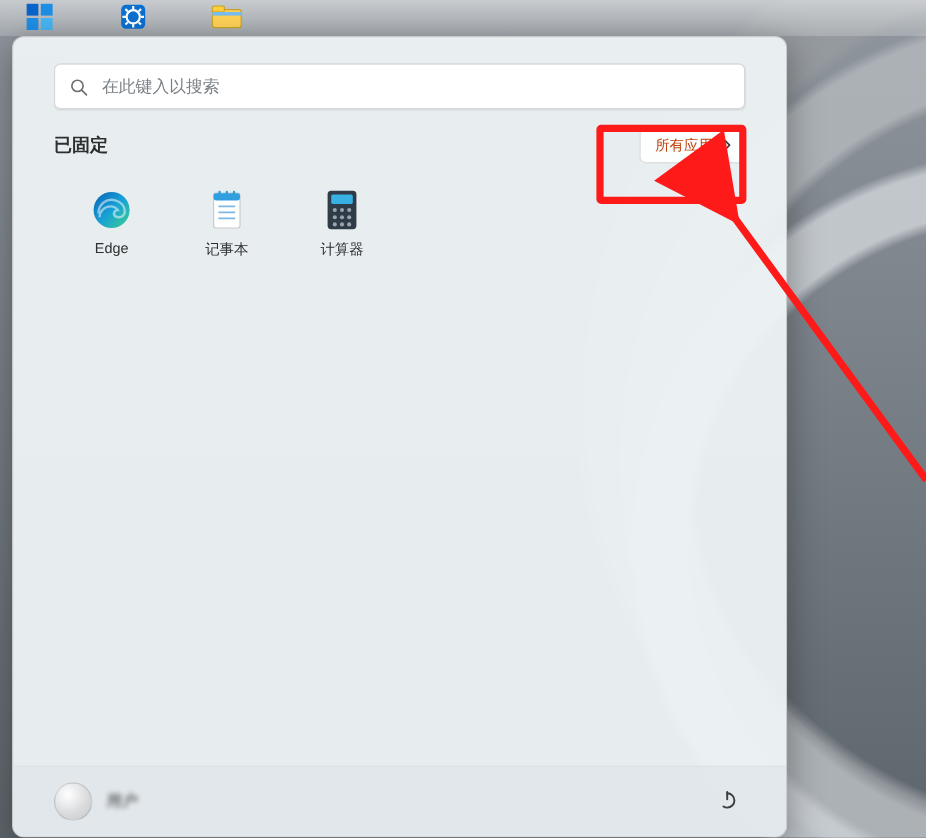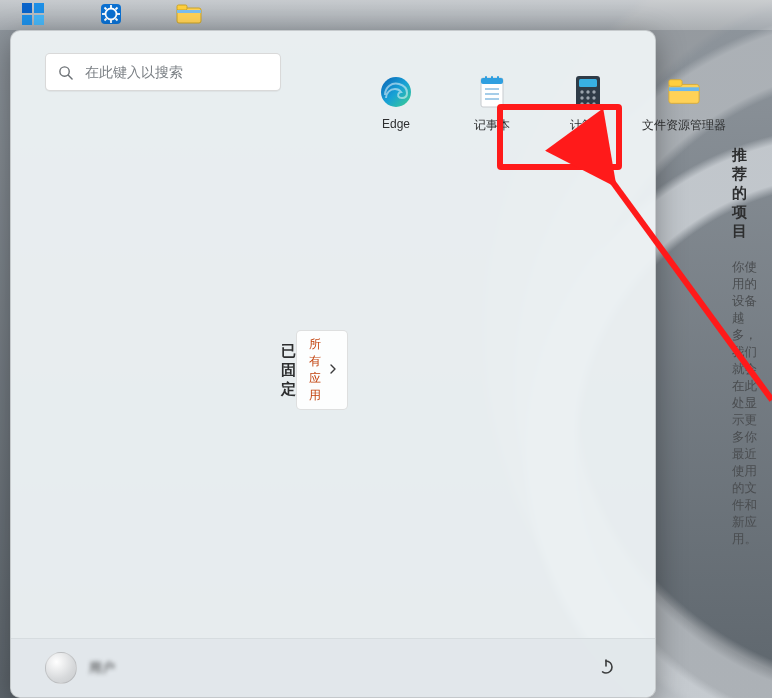--- a/index.html
+++ b/index.html
@@ -45,21 +45,21 @@
     border:1px solid rgba(0,0,0,0.15);
     border-radius:10px;
     box-shadow:0 8px 30px rgba(0,0,0,0.35);
     display:flex;
     flex-direction:column;
   }
   .start-inner{
     flex:1;
     padding:22px 34px 0 34px;
     display:flex;
-    flex-direction:row;
+    flex-direction:column;
     position:relative;
   }
   
   .search{
     height:36px;
     border-radius:5px;
     background:#fff;
     border:1px solid rgba(0,0,0,0.15);
     box-shadow:0 1px 1px rgba(0,0,0,0.05);
     display:flex;
@@ -73,21 +73,21 @@
     outline:none;
     font-size:14px;
     background:transparent;
     color:#333;
   }
   .search input::placeholder{color:#7a7f84;}
   .search-icon svg{display:block}
 
   
   .section-row{
-    margin-top:49px;
+    margin-top:16px;
     display:flex;
     align-items:center;
     justify-content:space-between;
   }
   .section-title{
     font-size:15px;
     font-weight:600;
     color:#2d2e2f;
   }
   .all-apps-btn{
@@ -303,36 +303,22 @@
                 <circle cx="20" cy="23" r="1.7"></circle>
               <circle cx="8" cy="29" r="1.7"></circle>
                 <circle cx="14" cy="29" r="1.7"></circle>
                 <circle cx="20" cy="29" r="1.7"></circle>
             </g>
           </svg>
         </div>
         <div class="app-label">计算器</div>
       </div>
 
-      <div class="app">
-        <div class="app-icon">
-          <svg width="36" height="30" viewBox="0 0 36 30">
-            <rect x="2" y="7" width="32" height="20" rx="2.5" fill="#ffd257" stroke="#d7ab3a"></rect>
-            <rect x="2" y="2" width="14" height="7" rx="2" fill="#ffcf3d" stroke="#d7ab3a"></rect>
-            <rect x="2" y="10" width="32" height="4" fill="#6cb8ee"></rect>
-          </svg>
-        </div>
-        <div class="app-label">文件资源管理器</div>
-      </div>
-    </div>
-
-    <div class="recommended">
-      <div class="reco-title">推荐的项目</div>
-      <div class="reco-sub">你使用的设备越多，我们就会在此处显示更多你最近使用的文件和新应用。</div>
-    </div>
+    </div>
+
 
   </div>
 
   <div class="footer">
     <div class="user">
       <div class="avatar"></div>
       <div class="user-name">用户</div>
     </div>
     <div class="power">
       <span>

